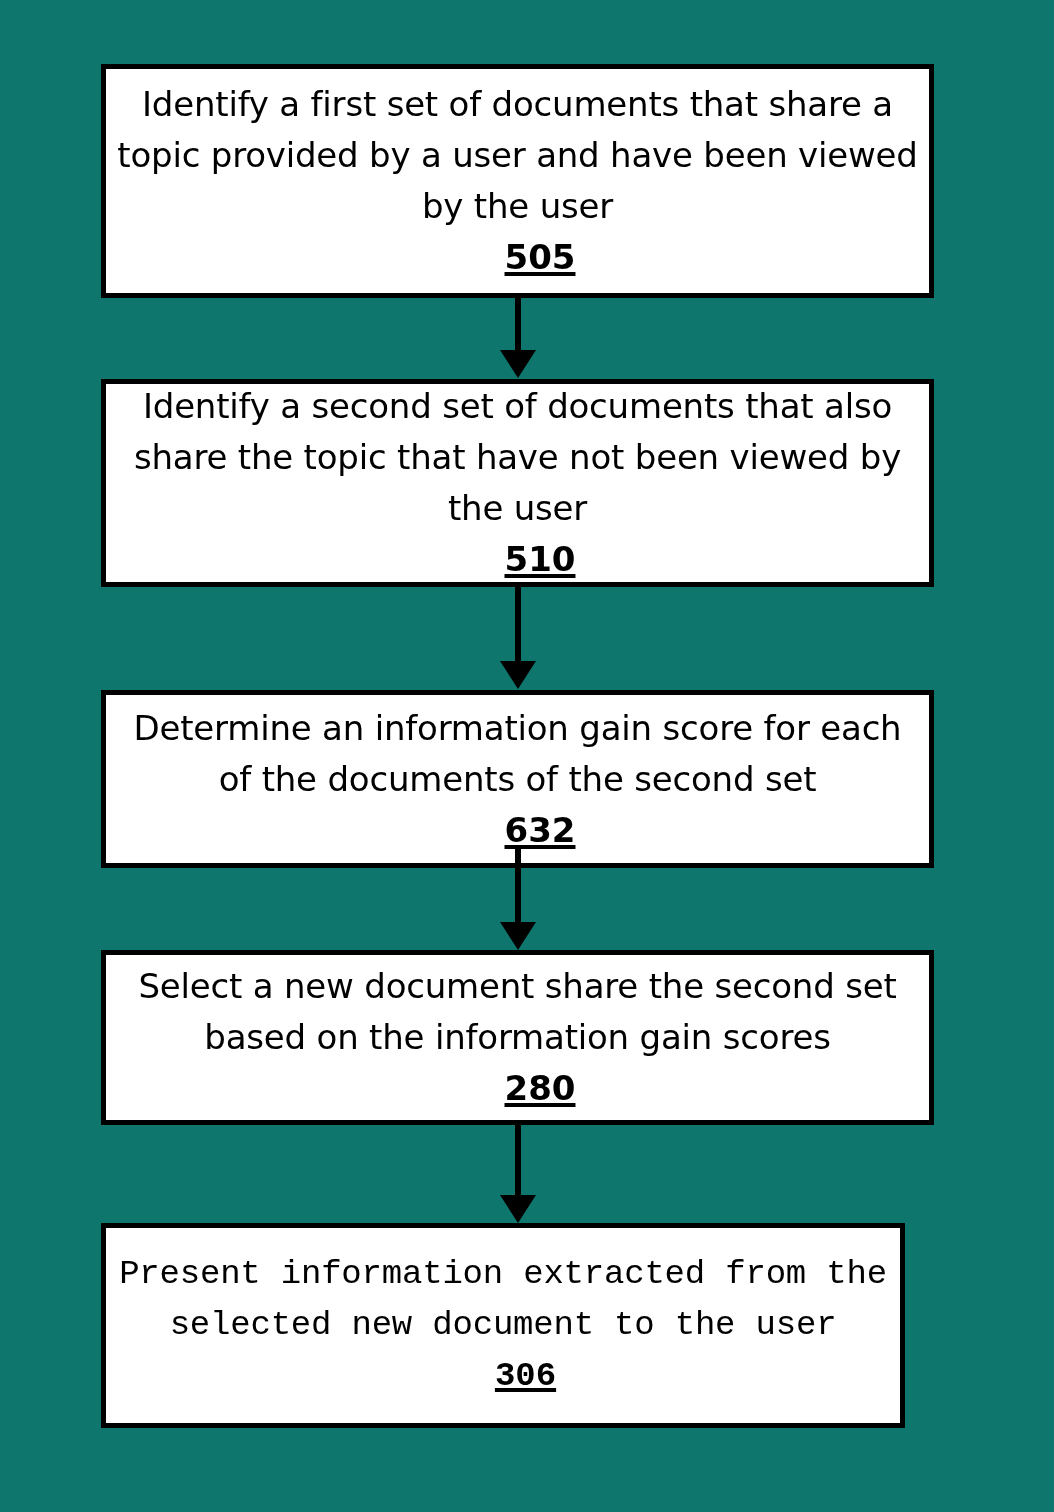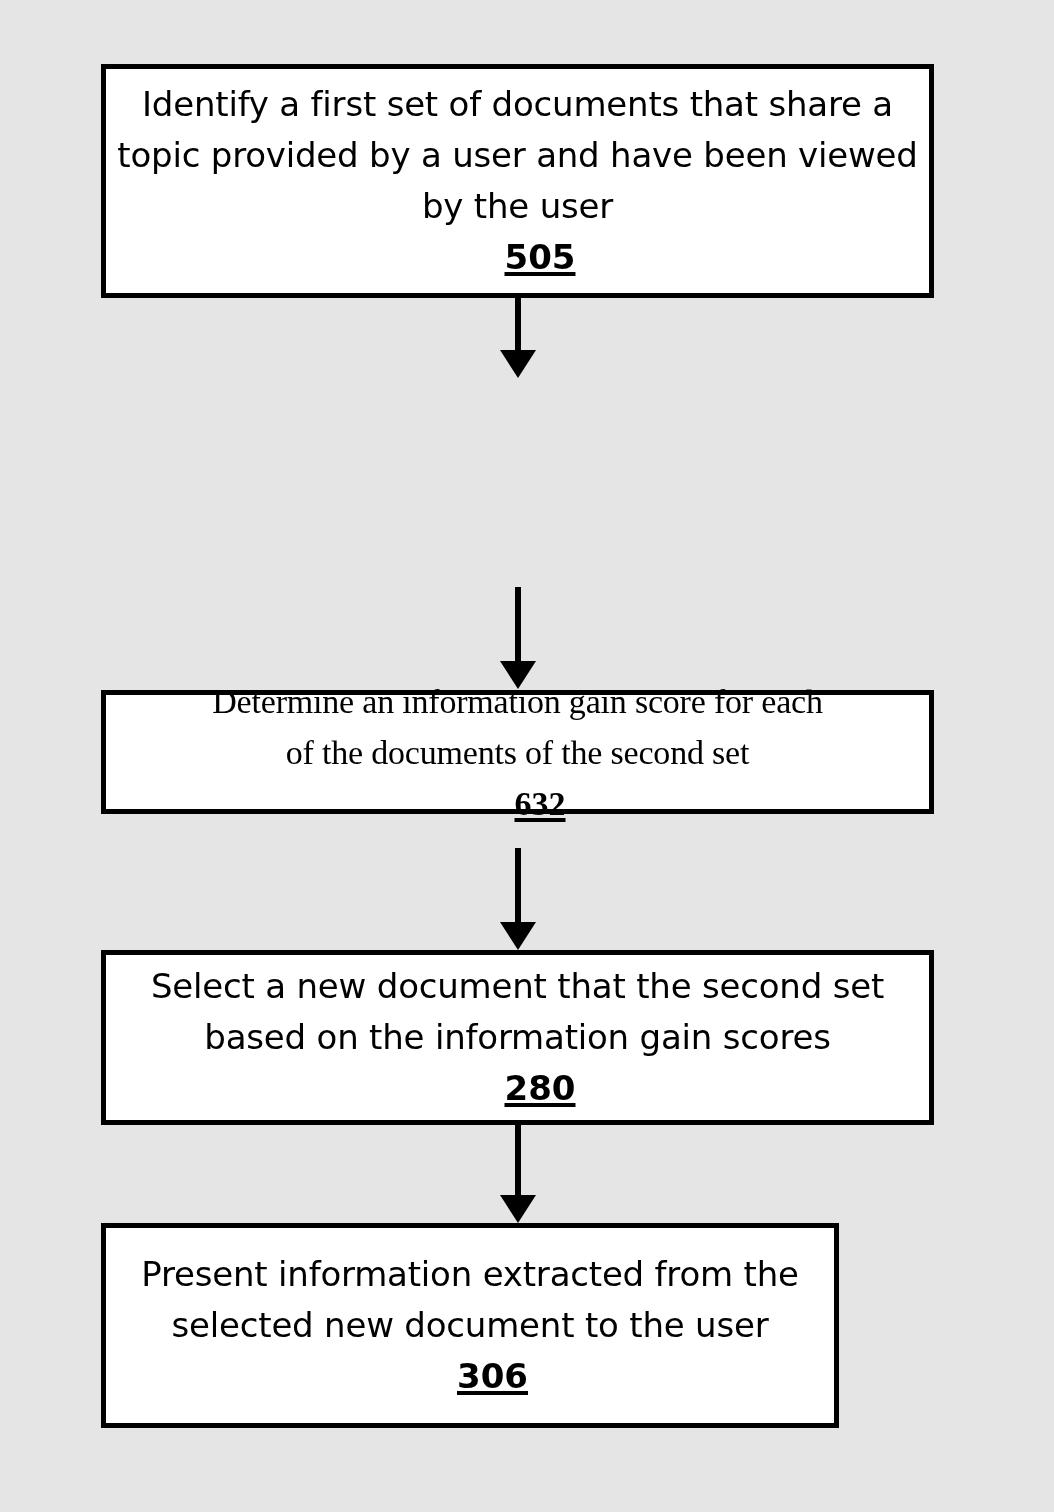--- a/index.html
+++ b/index.html
@@ -11,21 +11,21 @@
     width: 1054px;
     height: 1512px;
     font-family: "DejaVu Sans", sans-serif;
     color: #000000;
     overflow: hidden;
   }
   .canvas {
     position: relative;
     width: 1054px;
     height: 1512px;
-    background: #e5e5e5;
+    background: #0f766e;
   }
   .node {
     position: absolute;
     box-sizing: border-box;
     border: 5px solid #000000;
     background: #ffffff;
     display: flex;
     flex-direction: column;
     align-items: center;
     justify-content: center;
@@ -67,53 +67,59 @@
     <div class="node-ref">505</div>
   </div>
 
   <div class="connector" style="left:499px; top:298px; width:38px; height:82px;">
     <svg width="38" height="82" viewBox="0 0 38 82" aria-hidden="true">
       <rect x="16" y="0" width="6" height="54" fill="#000000"></rect>
       <polygon points="1,52 37,52 19,80" fill="#000000"></polygon>
     </svg>
   </div>
 
+  <div class="node" style="left:101px; top:379px; width:833px; height:208px;">
+    <div class="node-text">Identify a second set of documents that also
+share the topic that have not been viewed by
+the user</div>
+    <div class="node-ref">510</div>
+  </div>
 
   <div class="connector" style="left:499px; top:587px; width:38px; height:104px;">
     <svg width="38" height="104" viewBox="0 0 38 104" aria-hidden="true">
       <rect x="16" y="0" width="6" height="76" fill="#000000"></rect>
       <polygon points="1,74 37,74 19,102" fill="#000000"></polygon>
     </svg>
   </div>
 
-  <div class="node" style="left:101px; top:690px; width:833px; height:124px;font-family:Liberation Serif, serif;">
+  <div class="node" style="left:101px; top:690px; width:833px; height:178px;">
     <div class="node-text">Determine an information gain score for each
 of the documents of the second set</div>
     <div class="node-ref">632</div>
   </div>
 
   <div class="connector" style="left:499px; top:848px; width:38px; height:104px;">
     <svg width="38" height="104" viewBox="0 0 38 104" aria-hidden="true">
       <rect x="16" y="0" width="6" height="76" fill="#000000"></rect>
       <polygon points="1,74 37,74 19,102" fill="#000000"></polygon>
     </svg>
   </div>
 
   <div class="node" style="left:101px; top:950px; width:833px; height:175px;">
-    <div class="node-text">Select a new document that the second set
+    <div class="node-text">Select a new document share the second set
 based on the information gain scores</div>
     <div class="node-ref">280</div>
   </div>
 
   <div class="connector" style="left:499px; top:1125px; width:38px; height:100px;">
     <svg width="38" height="100" viewBox="0 0 38 100" aria-hidden="true">
       <rect x="16" y="0" width="6" height="72" fill="#000000"></rect>
       <polygon points="1,70 37,70 19,98" fill="#000000"></polygon>
     </svg>
   </div>
 
-  <div class="node" style="left:101px; top:1223px; width:738px; height:205px;">
+  <div class="node" style="left:101px; top:1223px; width:804px; height:205px;font-family:Liberation Mono, monospace;">
     <div class="node-text">Present information extracted from the
 selected new document to the user</div>
     <div class="node-ref">306</div>
   </div>
 
 </div>
 
 </body></html>

